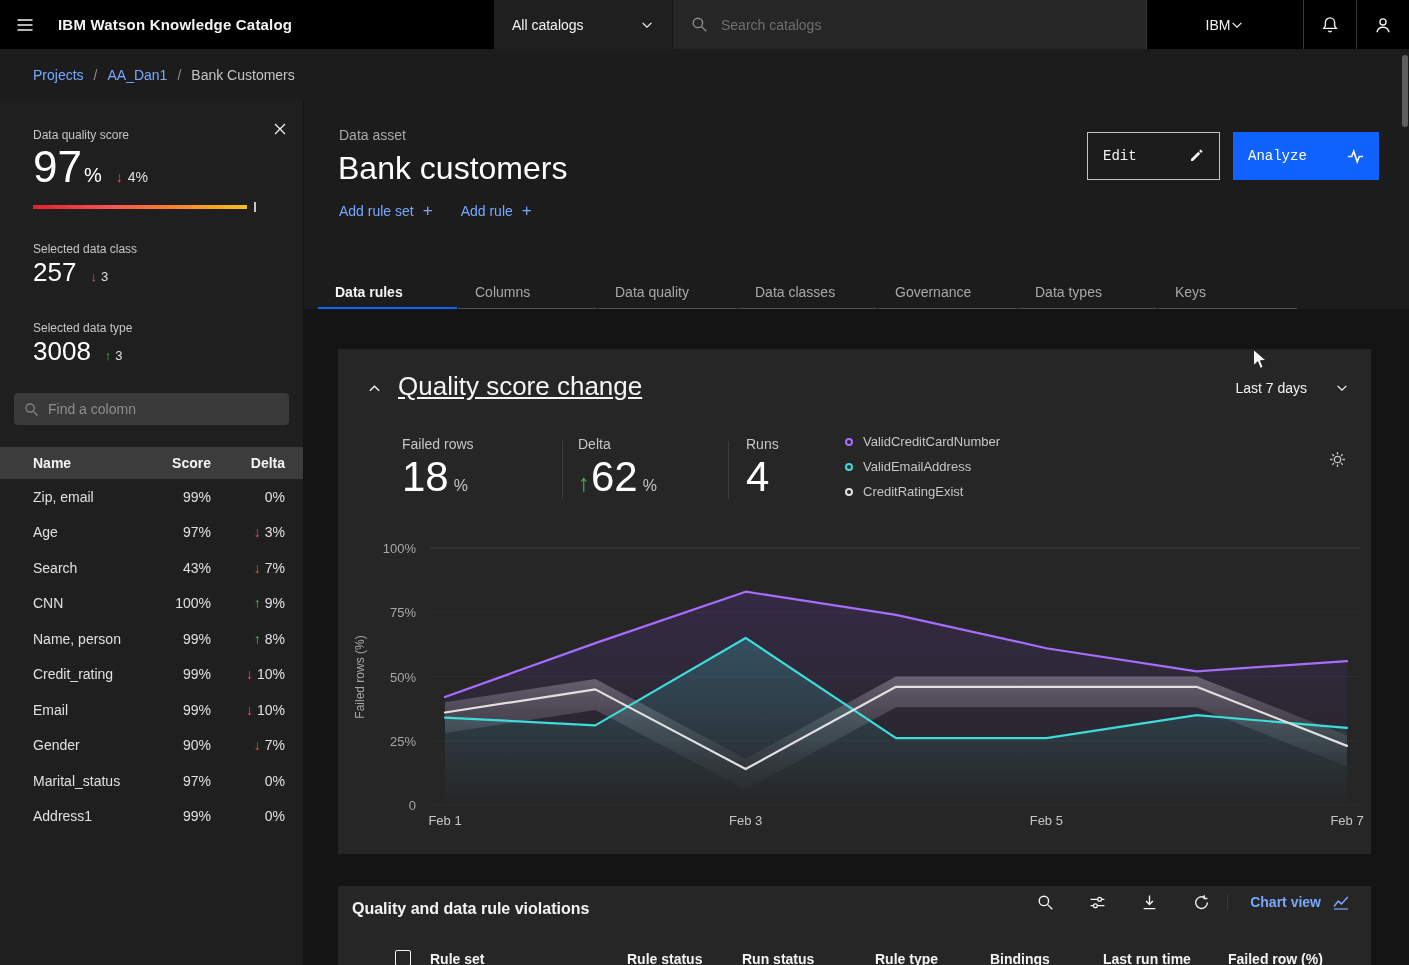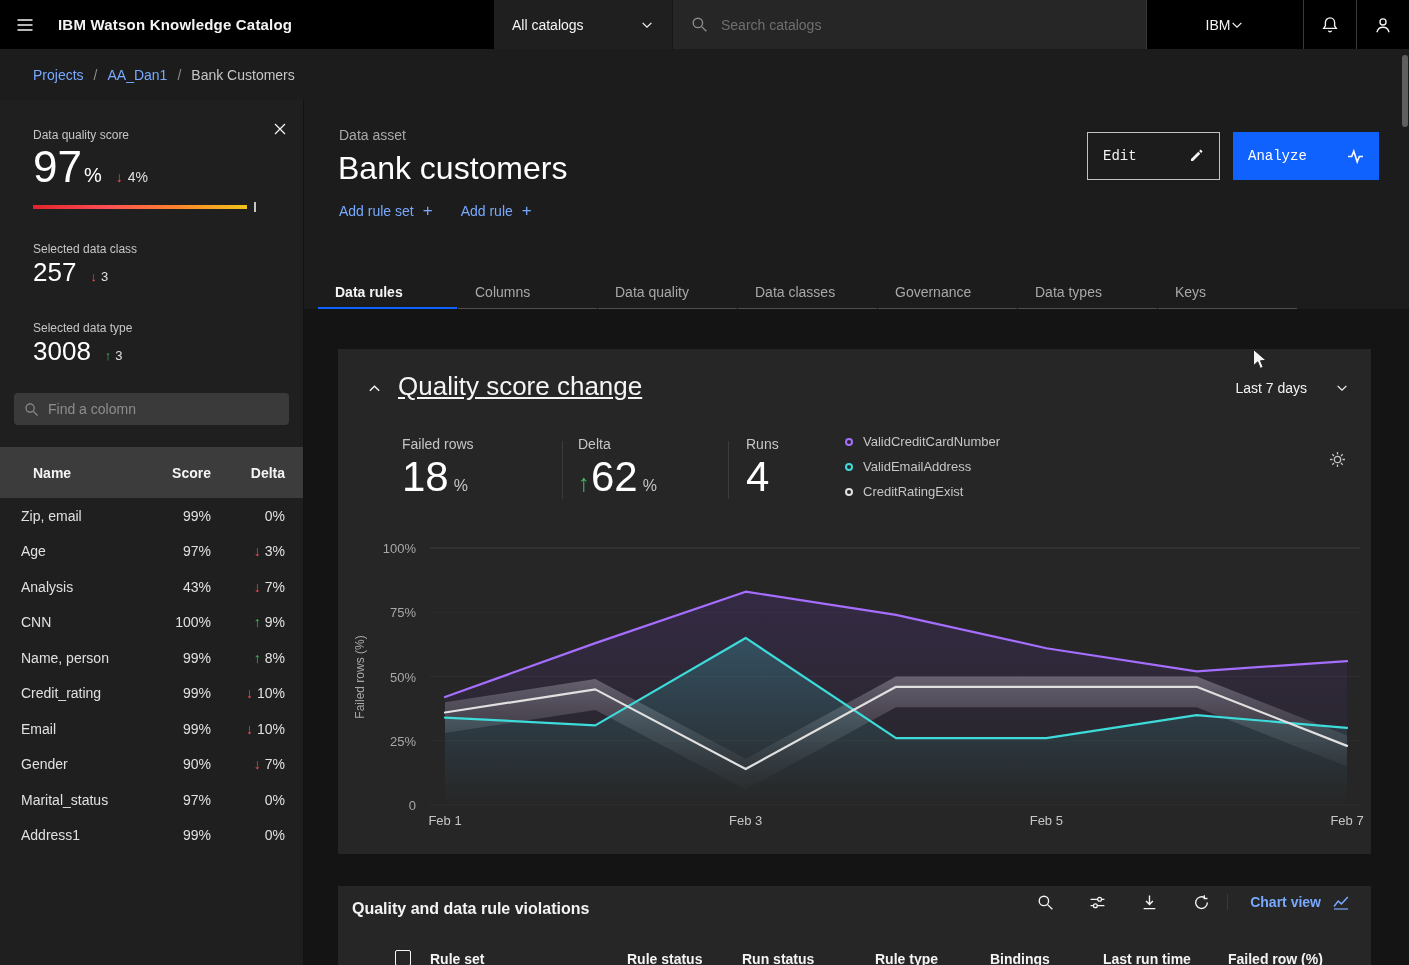--- a/index.html
+++ b/index.html
@@ -43,23 +43,23 @@
   .sb-stat-val{font-size:26px;line-height:32px;color:#ffffff;}
   .sb-stat-delta{font-size:13px;color:#e0e0e0;margin-left:14px;display:flex;gap:4px;align-items:baseline;}
   .sb-info{margin:36px 0 0 33px;font-size:13px;}
   .sb-info-row{display:flex;height:25px;align-items:center;}
   .sb-info-label{width:150px;color:#a8a8a8;}
   .sb-info-value{color:#e8e8e8;}
   .sb-search{margin:26px 14px 0;height:32px;background:#3a3a3a;border-radius:4px;display:flex;align-items:center;padding:0 10px;gap:9px;}
   .sb-search input{flex:1;background:transparent;border:0;outline:0;color:#f4f4f4;font-size:14px;}
   .sb-search input::placeholder{color:#8d8d8d;}
   .sb-table{margin-top:22px;}
-  .sb-thead{height:51px;background:#3c3c3c;display:grid;grid-template-columns:1fr 56px 74px;align-items:center;padding:0 18px 0 33px;font-size:14px;font-weight:700;color:#f4f4f4;}
+  .sb-thead{height:32px;background:#3c3c3c;display:grid;grid-template-columns:1fr 56px 74px;align-items:center;padding:0 18px 0 33px;font-size:14px;font-weight:700;color:#f4f4f4;}
   .sb-thead .num{text-align:right;}
-  .sb-row{height:35.5px;display:grid;grid-template-columns:1fr 56px 74px;align-items:center;padding:0 18px 0 21px;font-size:14px;color:#e0e0e0;cursor:pointer;}
+  .sb-row{height:35.5px;display:grid;grid-template-columns:1fr 56px 74px;align-items:center;padding:0 18px 0 33px;font-size:14px;color:#e0e0e0;cursor:pointer;}
   .sb-row .num{text-align:right;}
   .sb-row .delta{display:flex;justify-content:flex-end;gap:4px;}
 
   
   .asset-header{position:absolute;top:96px;left:304px;width:1105px;height:213px;background:#1c1c1c;}
   .ah-kind{position:absolute;left:35px;top:31px;font-size:14px;color:#a8a8a8;}
   .ah-title{position:absolute;left:34px;top:54px;font-size:32px;font-weight:400;color:#ffffff;}
   .ah-links{position:absolute;left:35px;top:107px;display:flex;gap:28px;font-size:14px;}
   .ah-link{color:#78a9ff;display:flex;gap:9px;align-items:center;cursor:pointer;}
   .ah-plus{font-size:17px;line-height:14px;}
@@ -224,21 +224,21 @@
         </div>
         <div class="sb-row">
           <span>Age</span>
           <span class="num">97%</span>
           <span class="num delta">
             <span class="arrow-down">↓</span>
             <span>3%</span>
           </span>
         </div>
         <div class="sb-row">
-          <span>Analysis</span>
+          <span>Search</span>
           <span class="num">43%</span>
           <span class="num delta">
             <span class="arrow-down">↓</span>
             <span>7%</span>
           </span>
         </div>
         <div class="sb-row">
           <span>CNN</span>
           <span class="num">100%</span>
           <span class="num delta">

